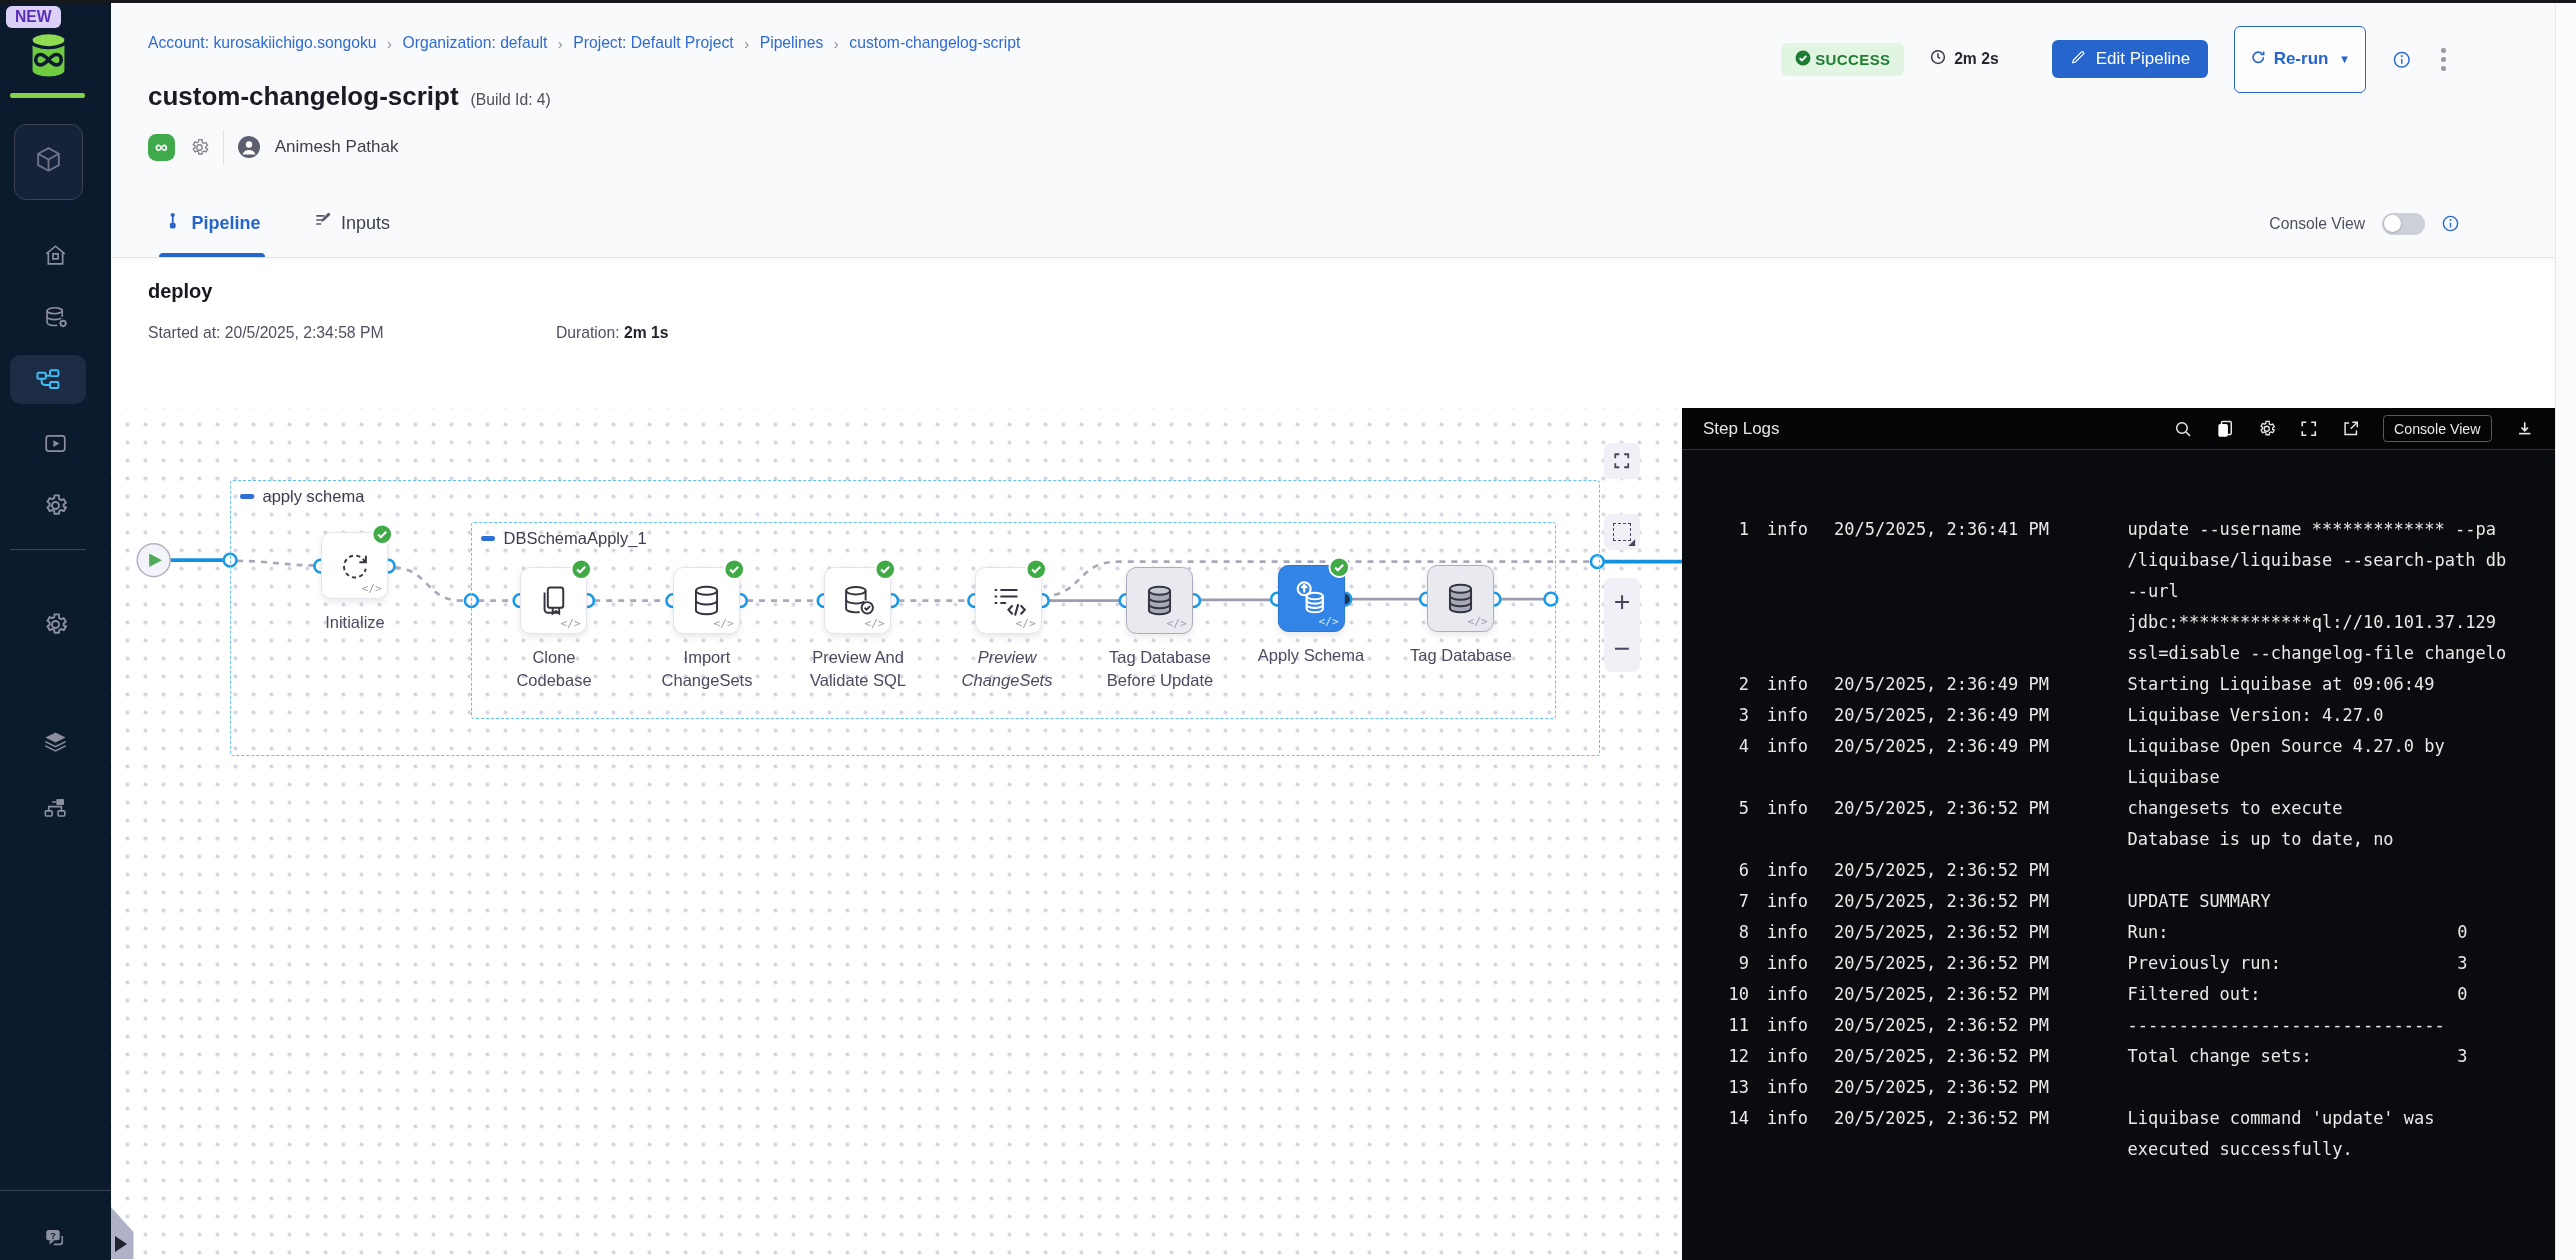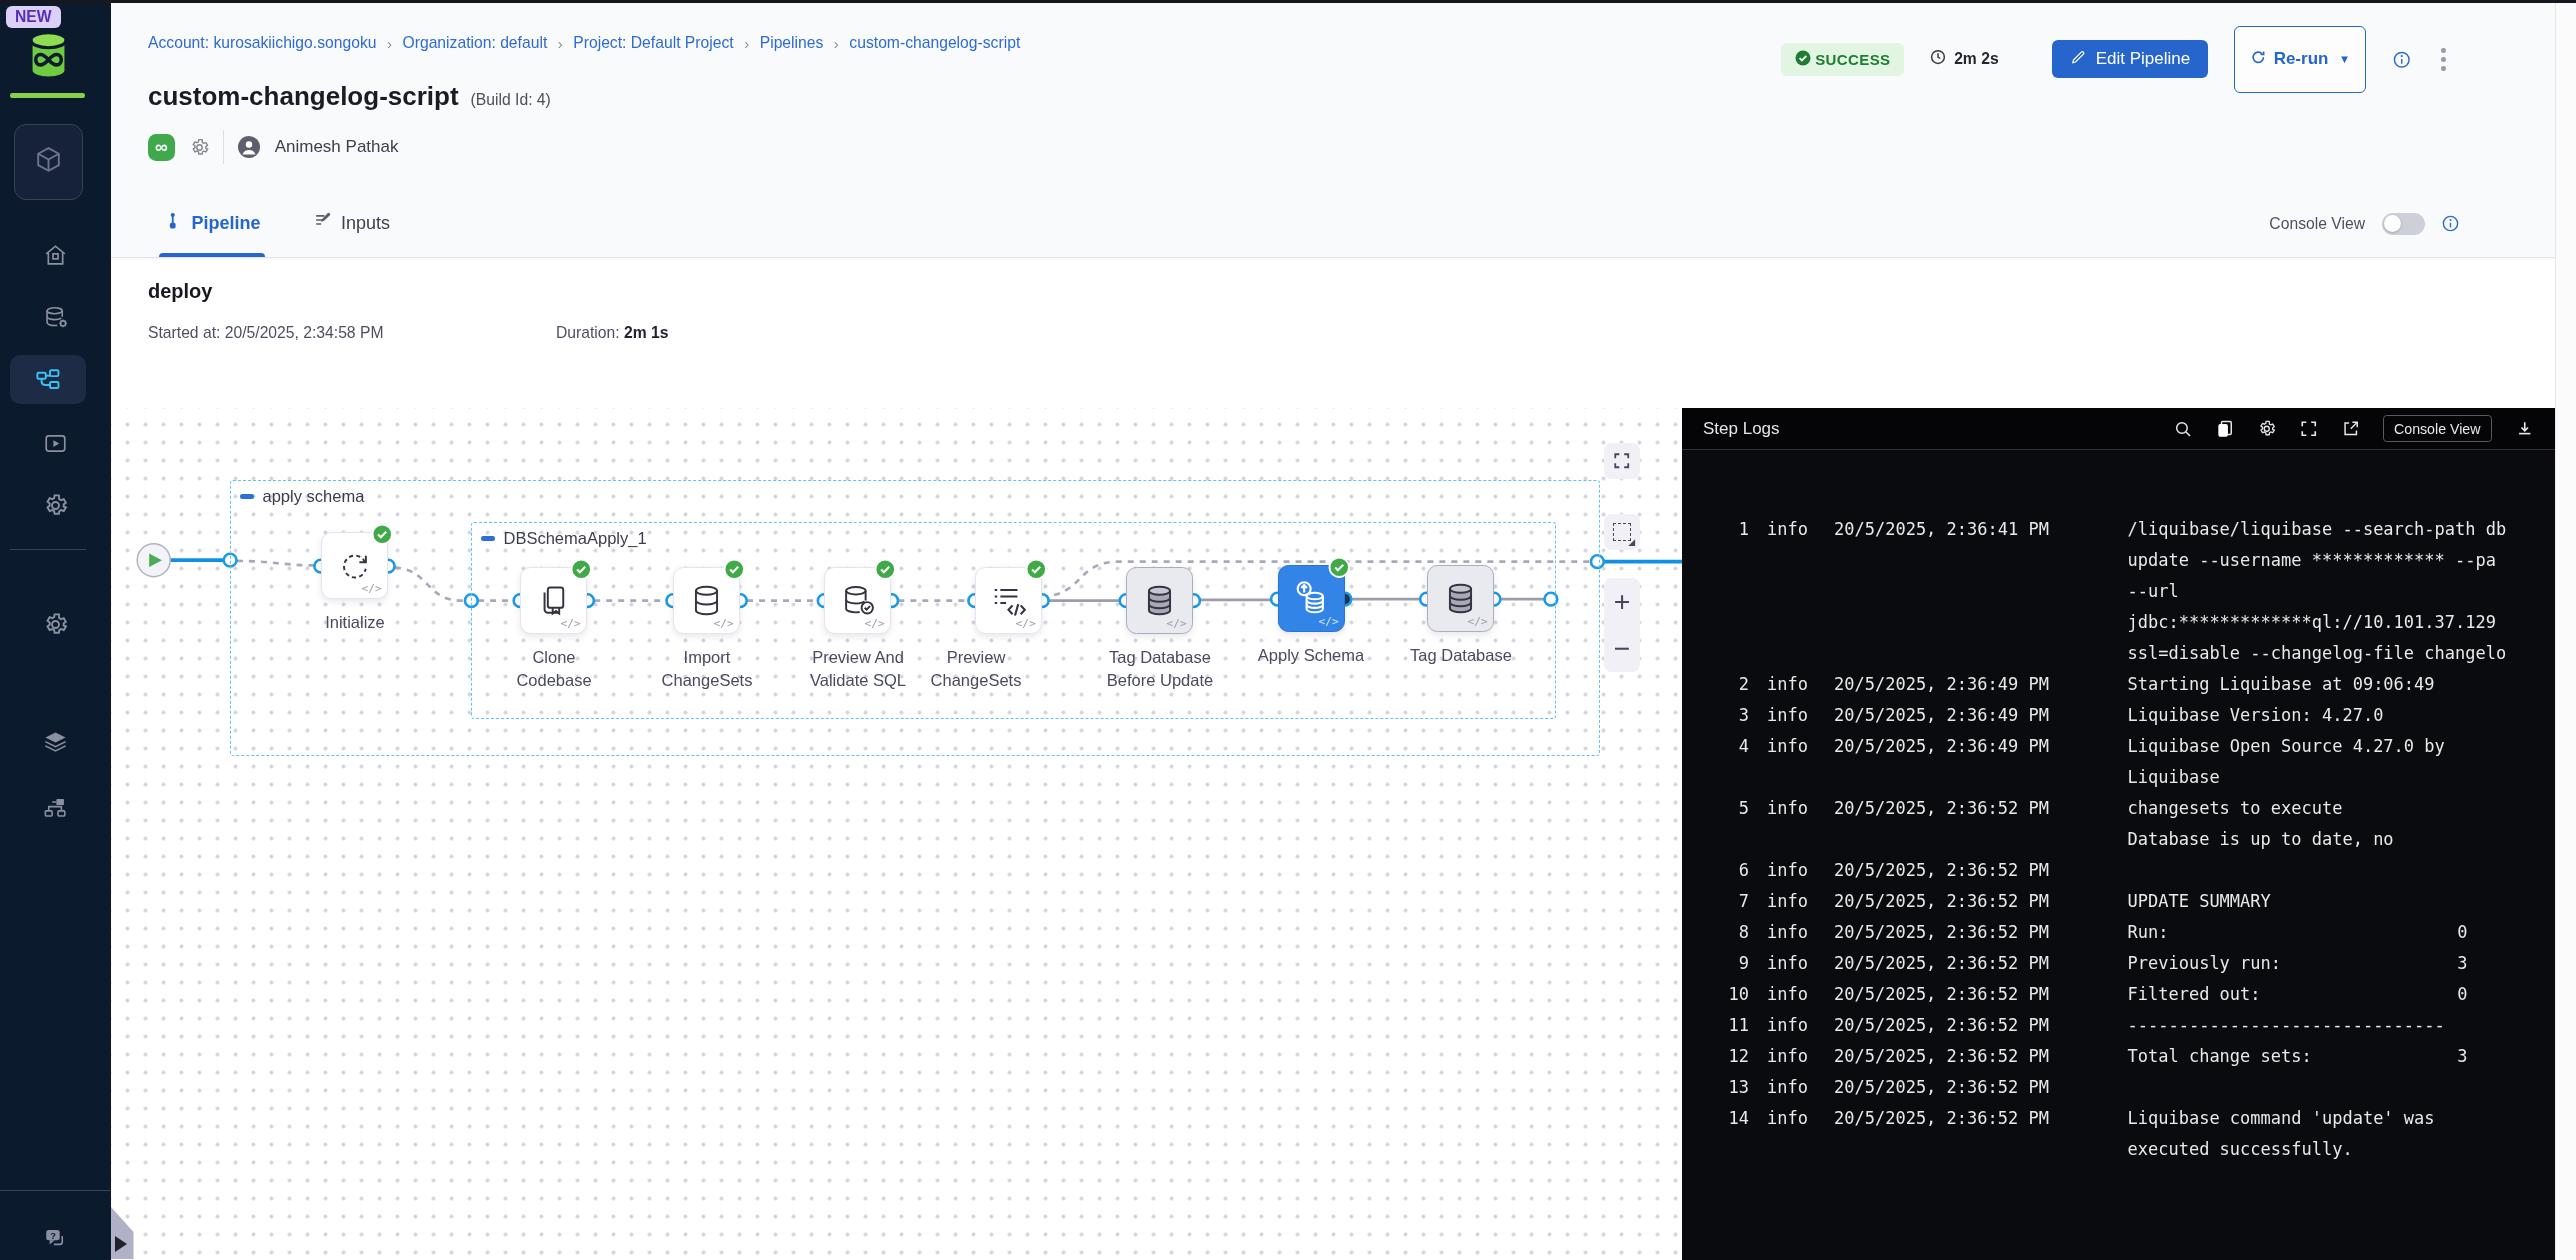--- a/index.html
+++ b/index.html
@@ -520,21 +520,21 @@
               <path d="M7 11h3M7 19h3M7 27h3"></path>
               <path d="M29 30l-5 5.5 5 5.5M39 30l5 5.5-5 5.5M36 28.5l-4 14"></path>
             </svg>
           </span>
           <span class="check"><svg viewBox="0 0 30 30">
               <circle cx="15" cy="15" r="13" fill="#3FAA46" stroke="#FFFFFF" stroke-width="2.5"></circle>
               <path d="M9.5 15.3l3.6 3.6 7.2-7.2" stroke="#fff" stroke-width="2.8" fill="none"></path>
             </svg></span>
           <span class="code-mark">&lt;/&gt;</span>
         </div>
-        <div class="node-label" style="left: 790px; top: 238px;">Preview
+        <div class="node-label" style="left: 821px; top: 238px; font-style: italic;">Preview
 ChangeSets</div>
         <div class="node gray" style="left: 1015px; top: 159px;">
           <span style="display: flex;">
             <svg class="main" viewBox="0 0 48 48">
               <path d="M11 12v24c0 2.8 5.8 5 13 5s13-2.2 13-5V12" fill="#A7A8B8" stroke="#34343F" stroke-width="2.4"></path>
               <ellipse cx="24" cy="12" rx="13" ry="5" fill="#C6C7D4" stroke="#34343F" stroke-width="2.4"></ellipse>
               <path d="M11 20.5c0 2.8 5.8 5 13 5s13-2.2 13-5M11 28.5c0 2.8 5.8 5 13 5s13-2.2 13-5" fill="none" stroke="#34343F" stroke-width="2.4"></path>
             </svg>
           </span>
           <span class="code-mark">&lt;/&gt;</span>
@@ -630,22 +630,22 @@
             </svg>
         </button>
       </span>
     </div>
     <div class="log-body" id="log-body">
         <div class="log-row">
           <span class="ln-num">1</span>
           <span class="ln-level">info</span>
           <span class="ln-time">20/5/2025, 2:36:41 PM</span>
           <span class="ln-msg">
+            <span class="msg-line"><span>update --username ************* --pa</span></span>
             <span class="msg-line"><span>/liquibase/liquibase --search-path db</span></span>
-            <span class="msg-line"><span>update --username ************* --pa</span></span>
             <span class="msg-line"><span>--url</span></span>
             <span class="msg-line"><span>jdbc:*************ql://10.101.37.129</span></span>
             <span class="msg-line"><span>ssl=disable --changelog-file changelo</span></span>
           </span>
         </div>
         <div class="log-row">
           <span class="ln-num">2</span>
           <span class="ln-level">info</span>
           <span class="ln-time">20/5/2025, 2:36:49 PM</span>
           <span class="ln-msg">

